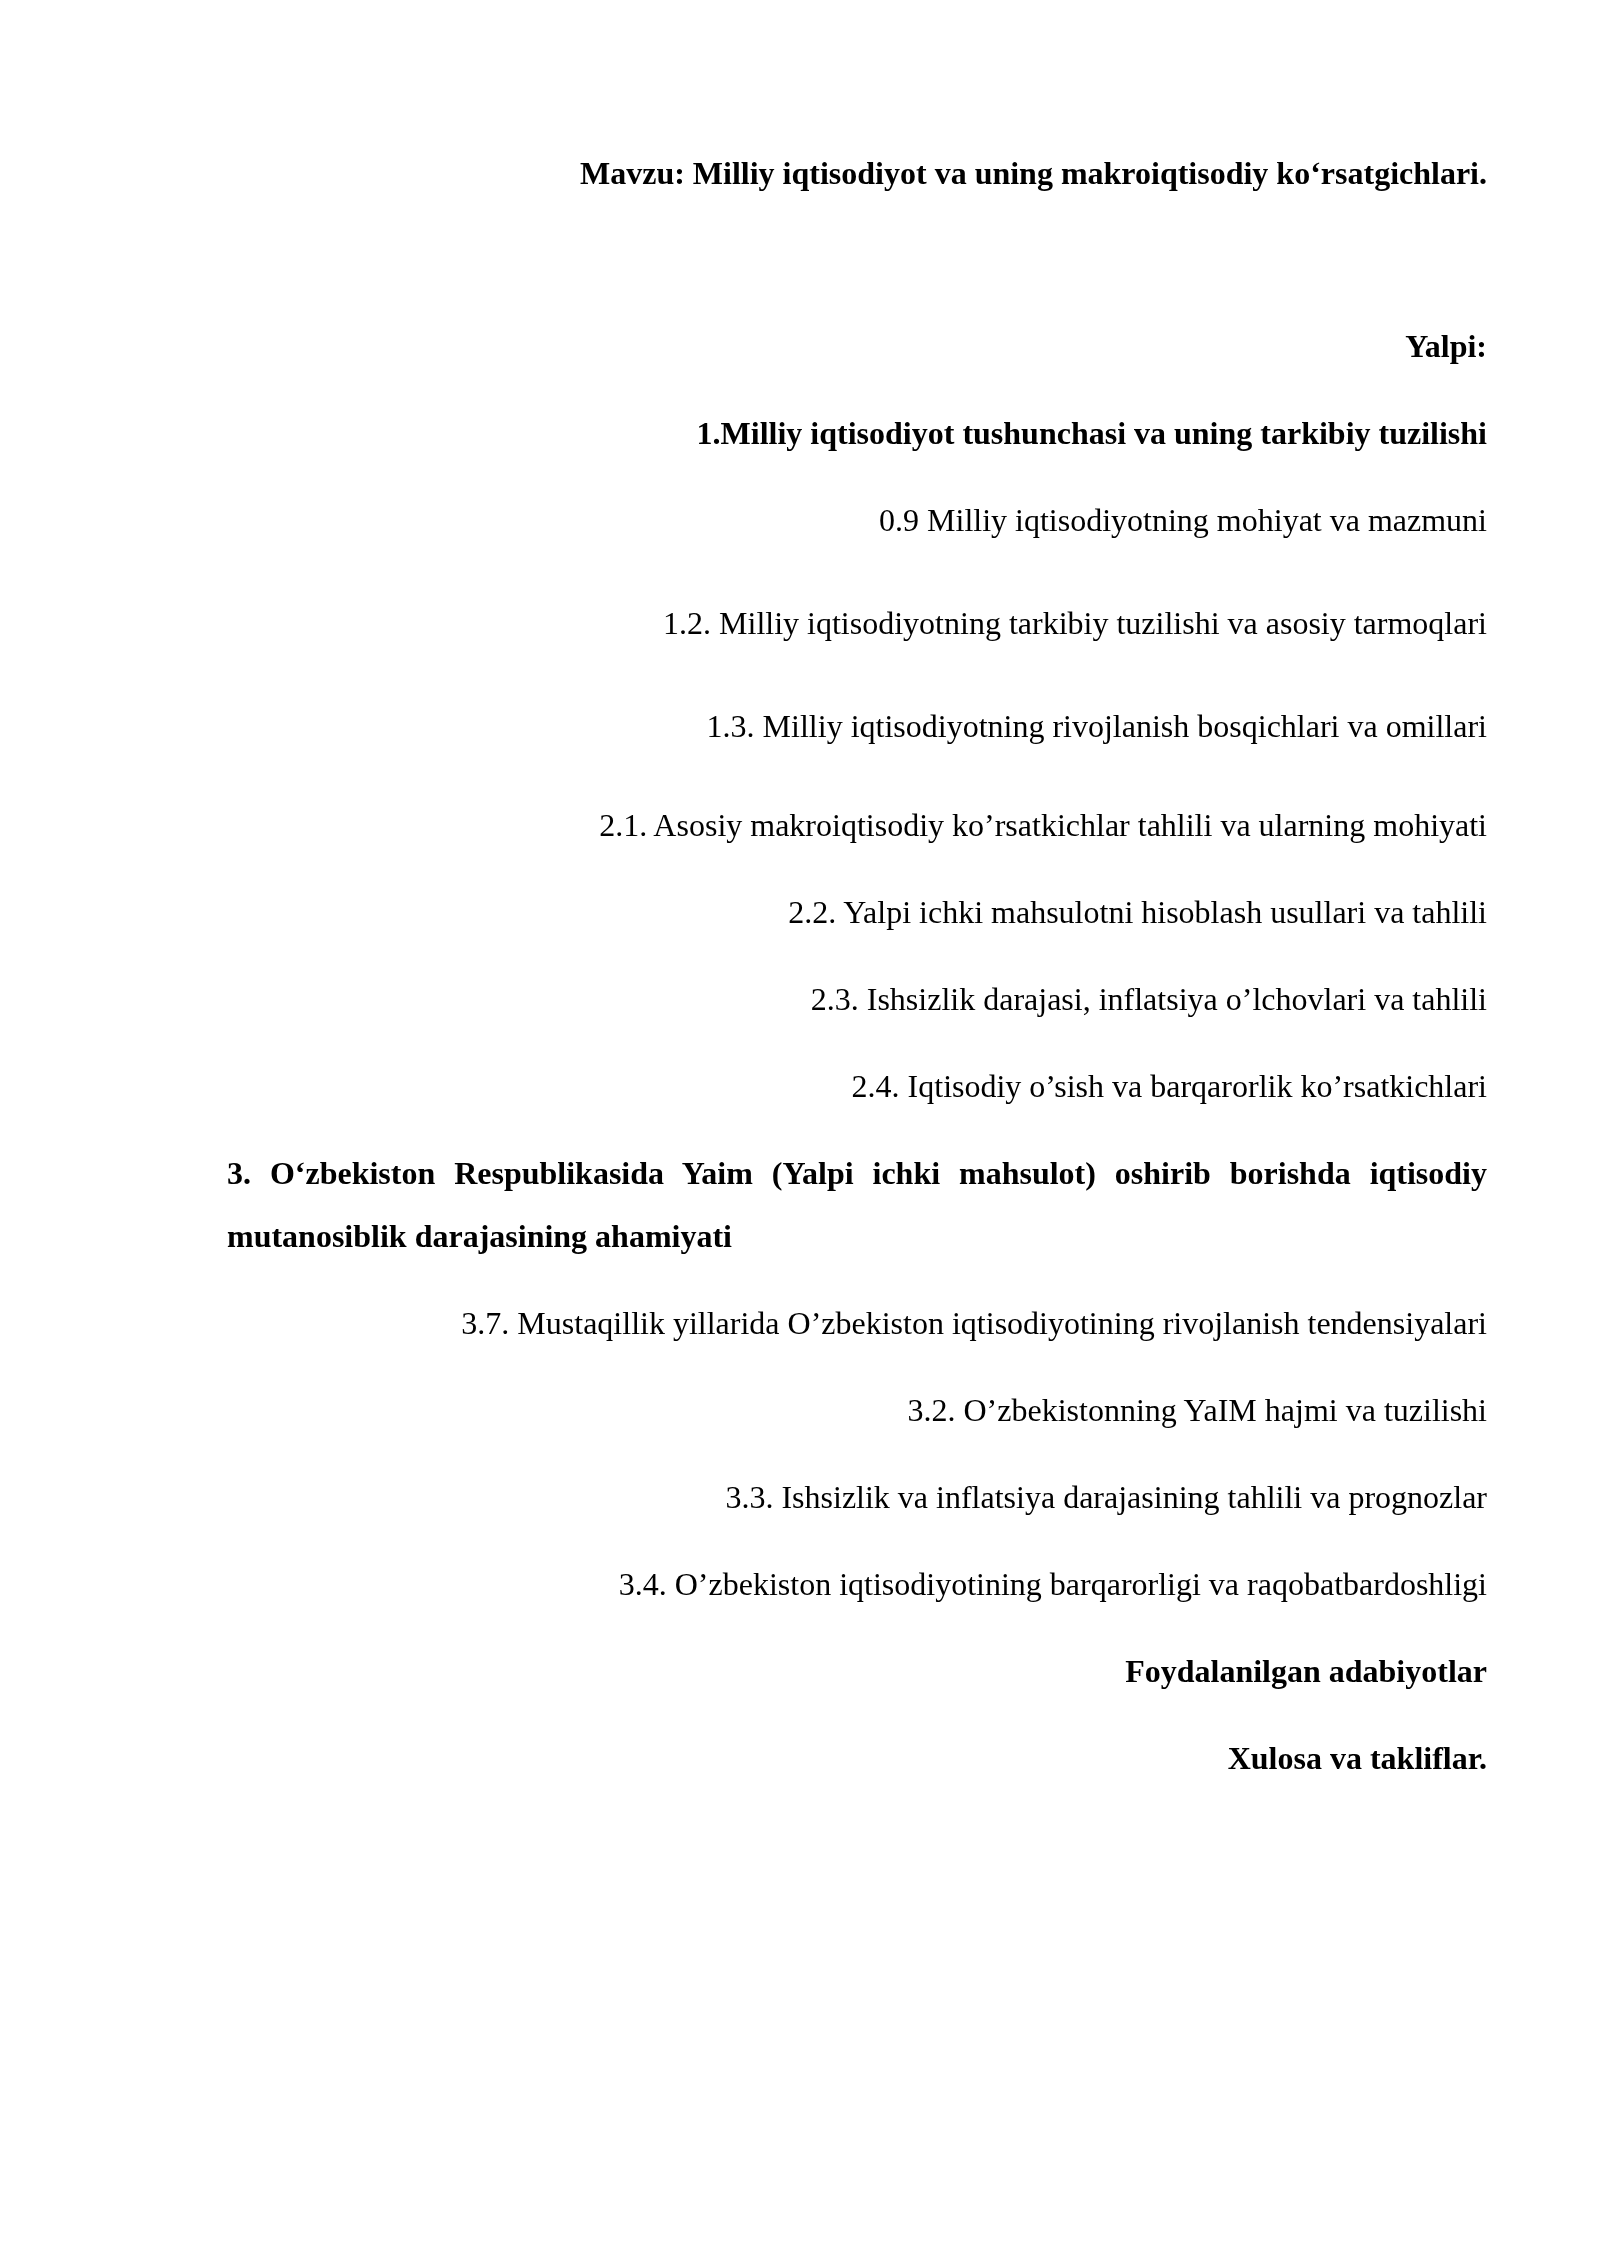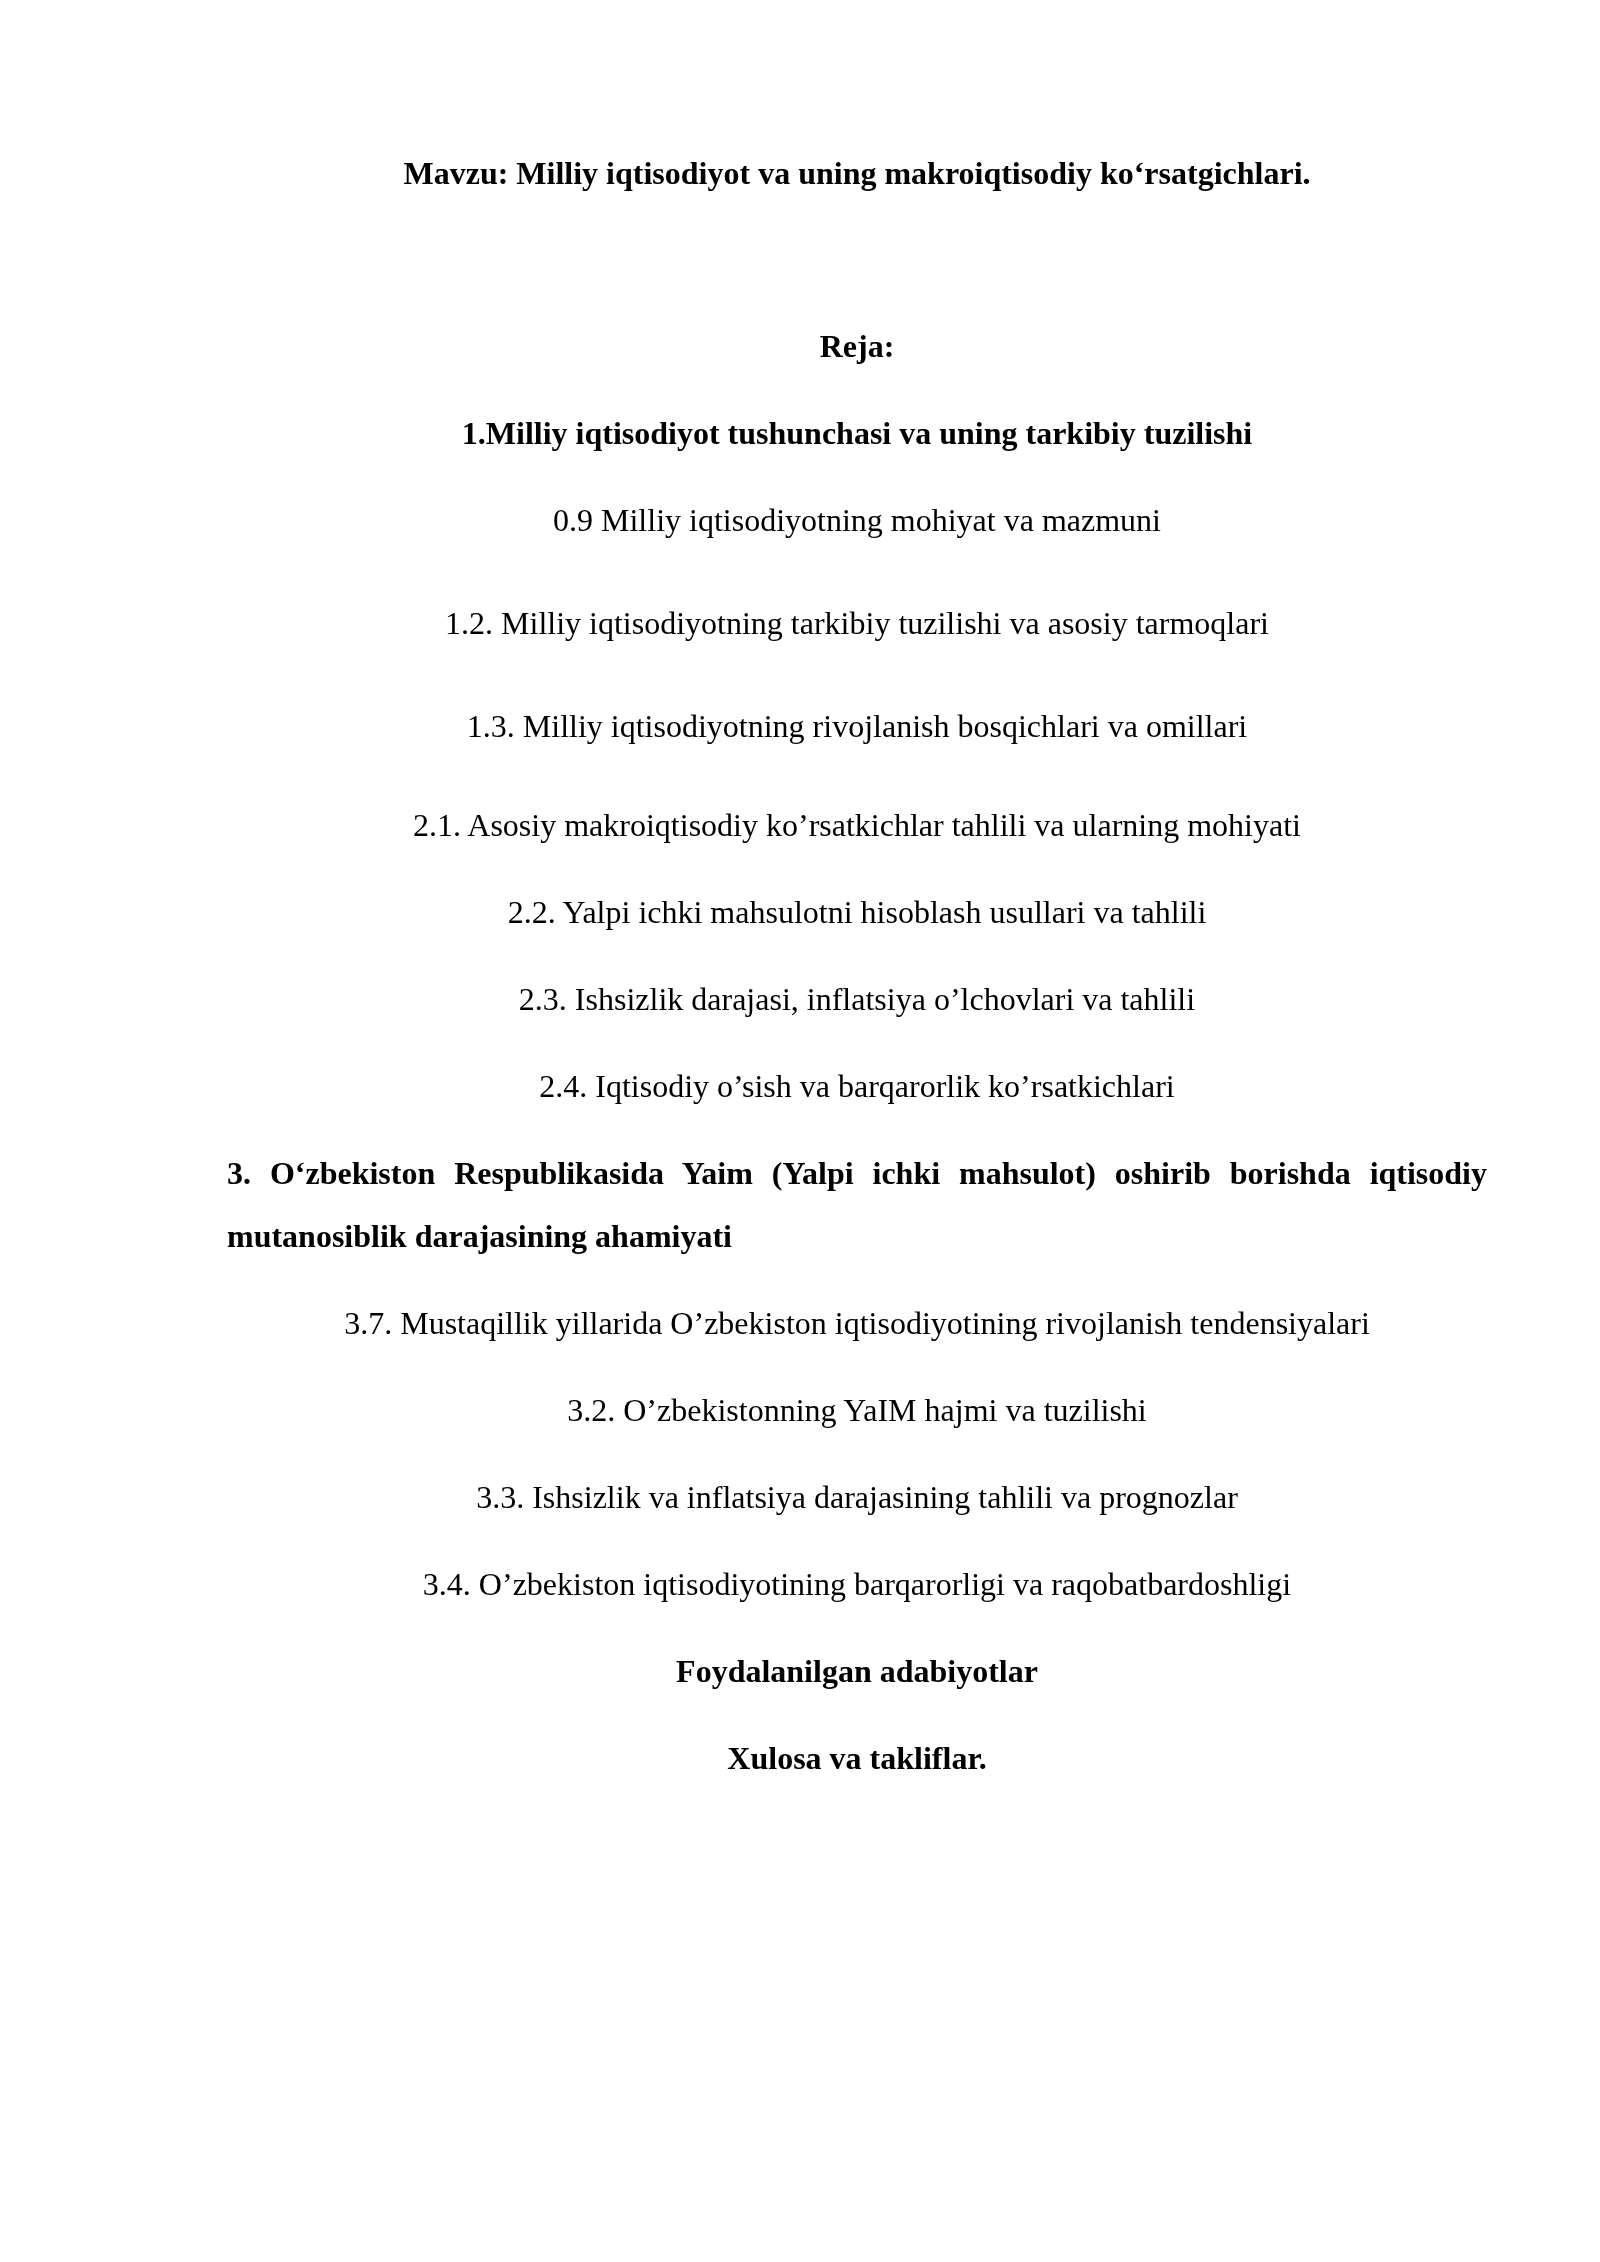--- a/index.html
+++ b/index.html
@@ -15,36 +15,36 @@
     box-sizing: border-box;
     padding: 142px 113px 0 227px;
     font-family: "Liberation Serif", "DejaVu Serif", serif;
     font-size: 32px;
     line-height: 63px;
     color: #000000;
     overflow: hidden;
   }
   .para {
     margin: 0 0 24px 0;
-    text-align: center;
+    text-align: right;
     white-space: normal;
   }
   .b { font-weight: bold; }
   .title { margin-bottom: 110px; }
   .sp40 { margin-bottom: 40px; }
   .sp36 { margin-bottom: 36px; }
   .justify { text-align: justify; }
 </style>
 </head>
 <body>
 
 <div class="page">
   <p class="para b title">Mavzu: Milliy iqtisodiyot va uning makroiqtisodiy koʻrsatgichlari.</p>
 
-  <p class="para b">Reja:</p>
+  <p class="para b">Yalpi:</p>
 
   <p class="para b">1.Milliy iqtisodiyot tushunchasi va uning tarkibiy tuzilishi</p>
 
   <p class="para sp40">0.9 Milliy iqtisodiyotning mohiyat va mazmuni</p>
 
   <p class="para sp40">1.2. Milliy iqtisodiyotning tarkibiy tuzilishi va asosiy tarmoqlari</p>
 
   <p class="para sp36">1.3. Milliy iqtisodiyotning rivojlanish bosqichlari va omillari</p>
 
 

